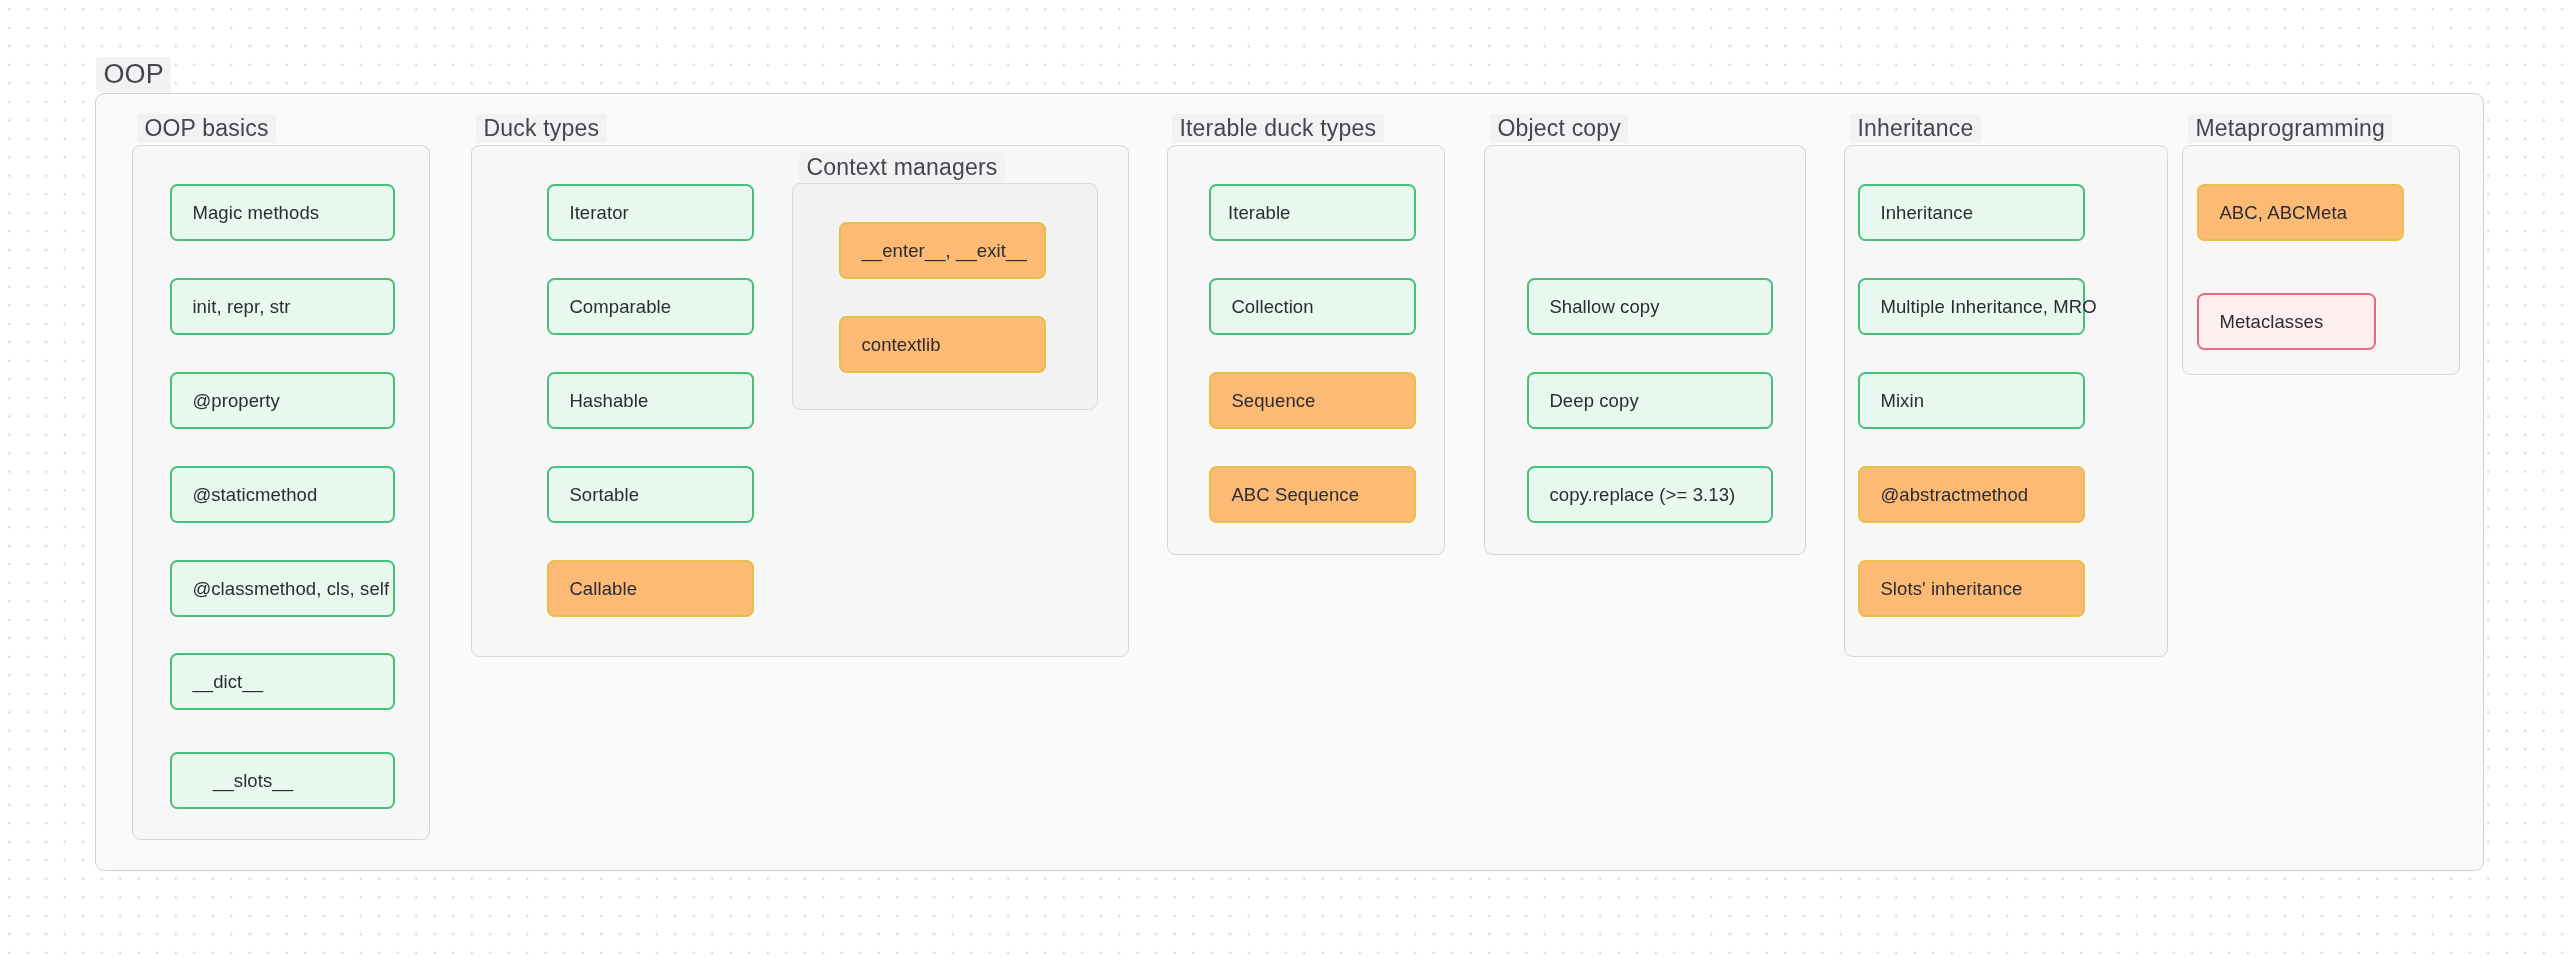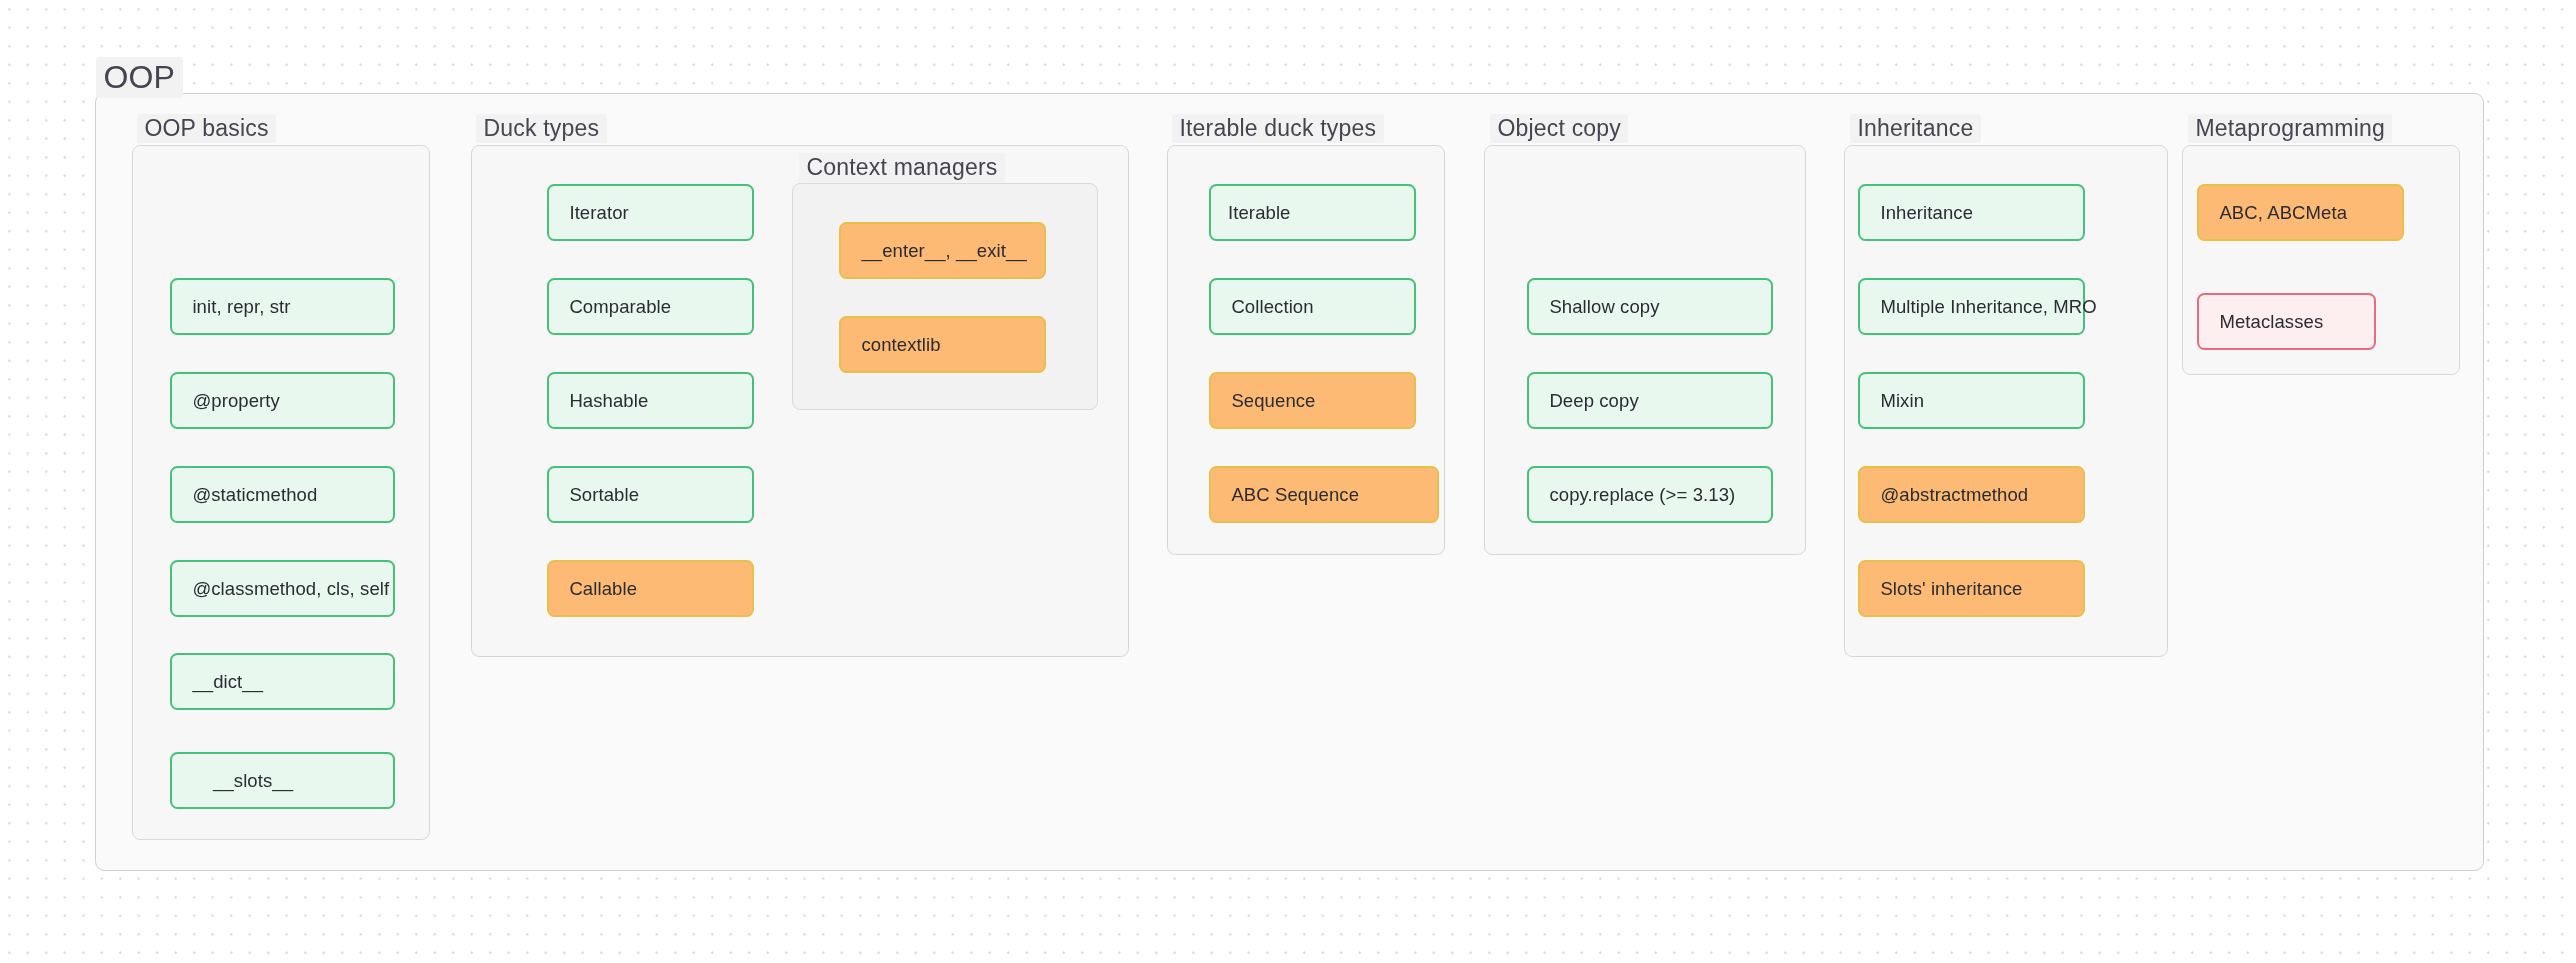--- a/index.html
+++ b/index.html
@@ -21,21 +21,21 @@
     position: absolute;
     left: 0; top: 0;
     width: 2576px;
     height: 964px;
   }
   
   .root-title {
     position: absolute;
     left: 96px;
     top: 57px;
-    font-size: 32px;
+    font-size: 27px;
     color: #454552;
     background: #f2f2f3;
     padding: 1.9px 7.4px;
     border-radius: 2.8px;
     white-space: nowrap;
     letter-spacing: 0.2px;
   }
   .root-box {
     position: absolute;
     left: 95px;
@@ -161,20 +161,23 @@
 
     <path class="edge-path" marker-end="url(#arrow)" d="M2483,261 L2483,296"></path>
   </svg>
 
   <div class="root-box"></div>
   <div class="root-title">OOP</div>
 
   <div class="cluster-box" style="left:132px; top:145px; width:298px; height:695px;"></div>
   <div class="cluster-title" style="left:137px; top:114px;">OOP basics</div>
 
+  <div class="node green" style="left:170px; top:184px; width:225px; height:57px;">
+    <span>Magic methods</span>
+  </div>
   <div class="node green" style="left:170px; top:278px; width:225px; height:57px;">
     <span>init, repr, str</span>
   </div>
   <div class="node green" style="left:170px; top:372px; width:225px; height:57px;">
     <span>@property</span>
   </div>
   <div class="node green" style="left:170px; top:466px; width:225px; height:57px;">
     <span>@staticmethod</span>
   </div>
   <div class="node green" style="left:170px; top:560px; width:225px; height:57px;">
@@ -221,21 +224,21 @@
 
   <div class="node green" style="left:1209px; top:184px; width:207px; height:57px;padding-left:17px;">
     <span>Iterable</span>
   </div>
   <div class="node green" style="left:1209px; top:278px; width:207px; height:57px;">
     <span>Collection</span>
   </div>
   <div class="node yellow" style="left:1209px; top:372px; width:207px; height:57px;">
     <span>Sequence</span>
   </div>
-  <div class="node yellow" style="left:1209px; top:466px; width:230px; height:57px;">
+  <div class="node yellow" style="left:1209px; top:466px; width:207px; height:57px;">
     <span>ABC Sequence</span>
   </div>
 
   <div class="cluster-box" style="left:1484px; top:145px; width:322px; height:410px;"></div>
   <div class="cluster-title" style="left:1490px; top:114px;">Object copy</div>
 
   <div class="node green" style="left:1527px; top:278px; width:246px; height:57px;">
     <span>Shallow copy</span>
   </div>
   <div class="node green" style="left:1527px; top:372px; width:246px; height:57px;">

